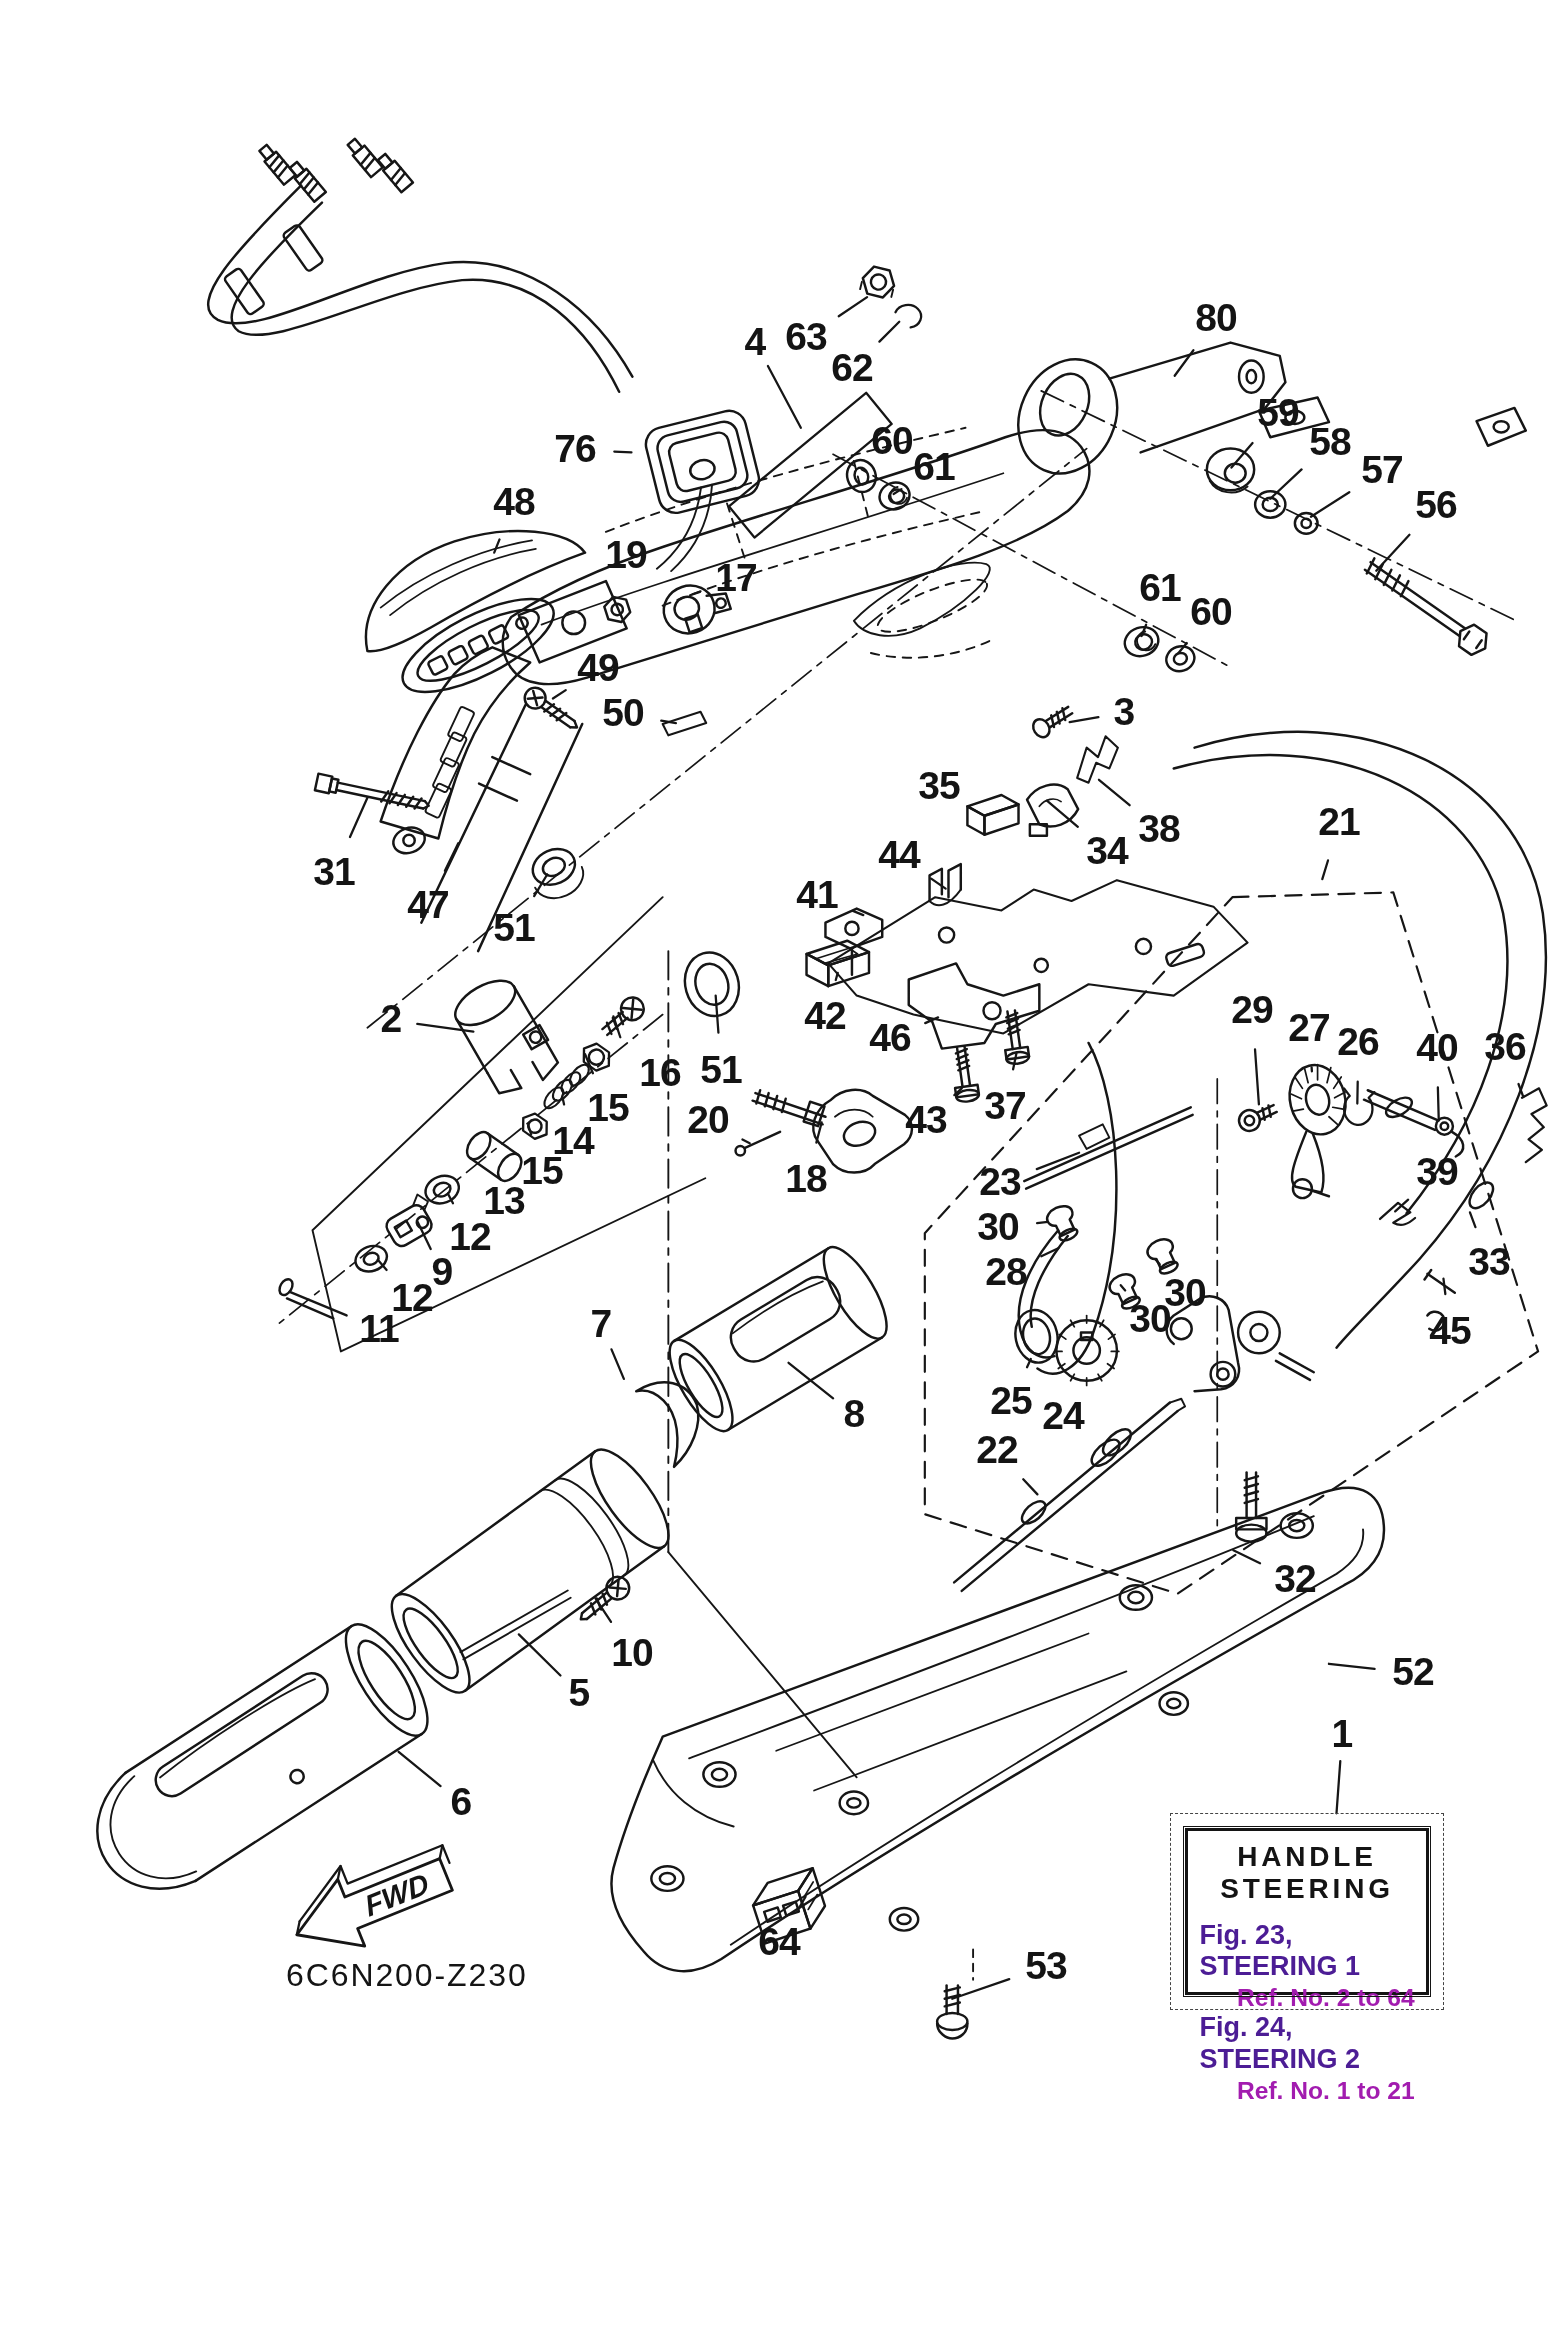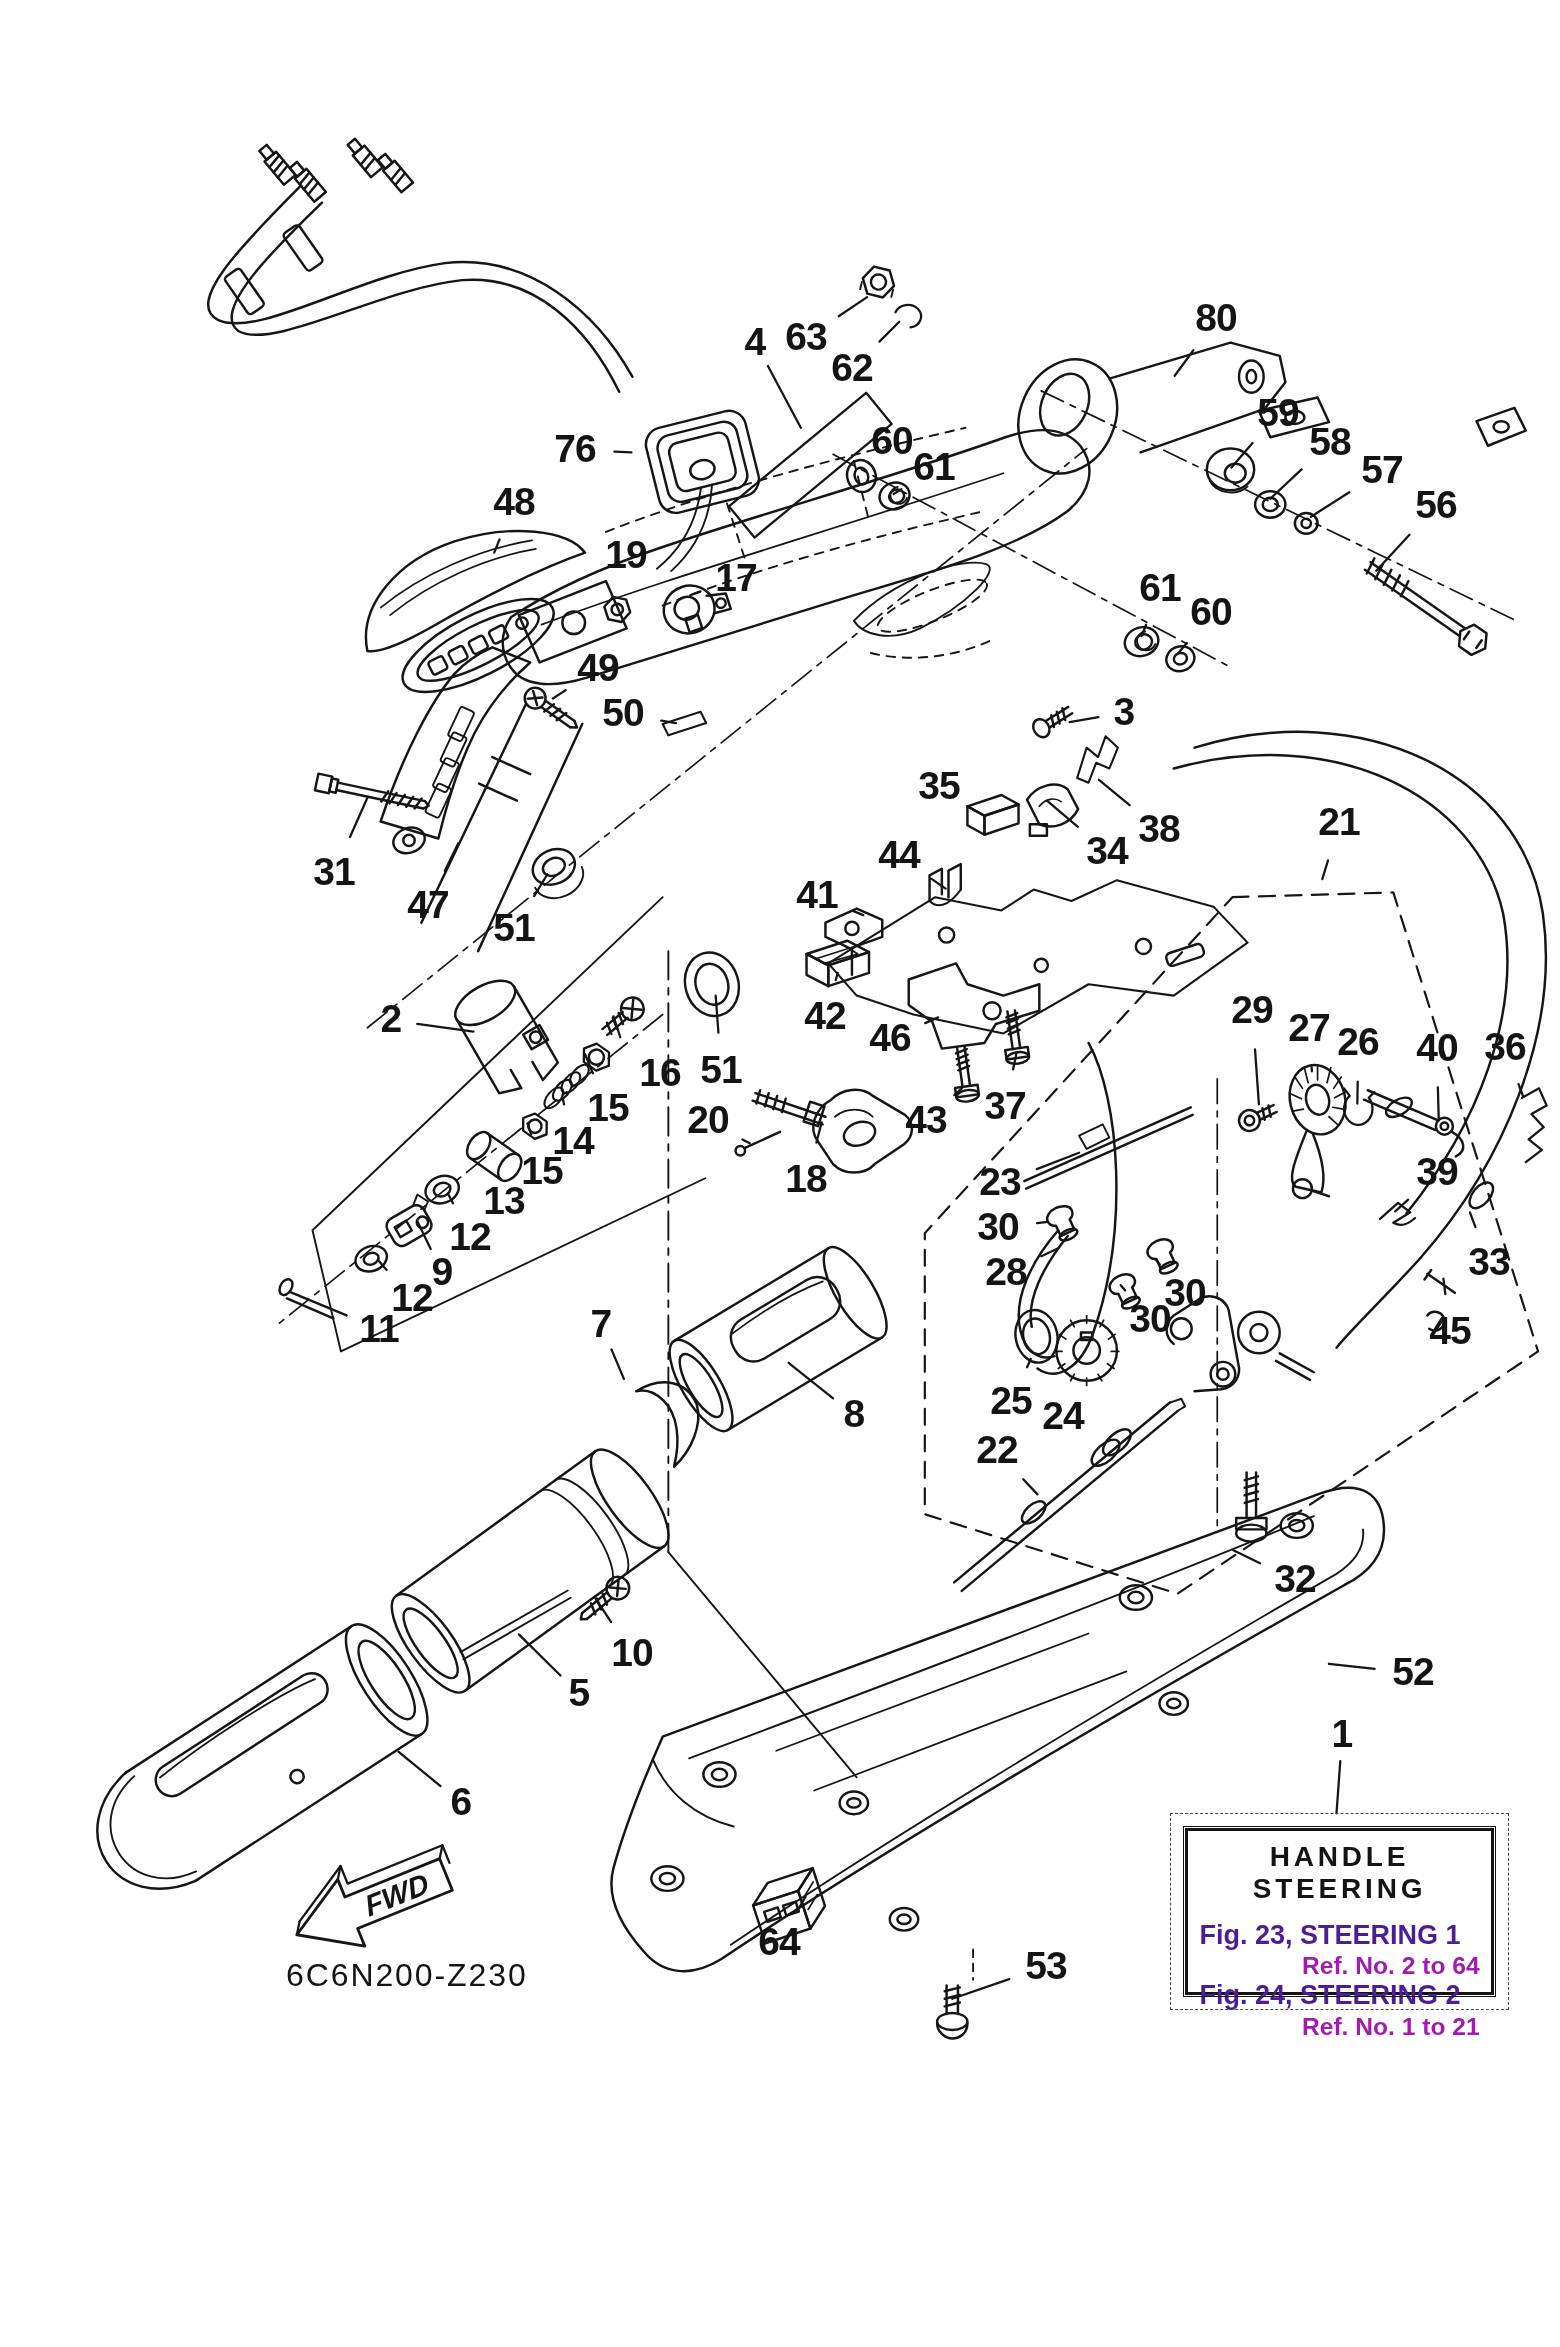--- a/index.html
+++ b/index.html
@@ -2,21 +2,21 @@
 <html style="font-size:15px"><head>
 <meta charset="utf-8">
 <style>
   html,body{margin:0;padding:0;background:#e8e8e8;}
   .page{position:relative;width:1561px;height:2348px;background:#ffffff;overflow:hidden;
         font-family:"Liberation Sans", sans-serif;}
   svg.drawing{position:absolute;left:0;top:0;width:1561px;height:2348px;}
   #callout-layer{position:absolute;left:0;top:0;width:1561px;height:2348px;pointer-events:none;}
   .callout{position:absolute;transform:translate(-50%,-54%);font-weight:700;font-size:39px;
            color:#141414;letter-spacing:-0.9px;line-height:1;white-space:nowrap;}
-  .title-box{position:absolute;left:1170px;top:1813px;width:339px;height:197px;
+  .title-box{position:absolute;left:1170px;top:1813px;width:274px;height:197px;
              border:1.9px dashed #444;box-sizing:border-box;padding:14px;}
   .title-box-inner{width:100%;height:100%;border:3.8px solid #141414;box-sizing:border-box;
                    outline:0.9px solid #141414;outline-offset:1.9px;
                    display:flex;flex-direction:column;padding:9.5px 11.4px 7.6px 11.4px;}
   .title-main{font-size:28px;font-weight:700;color:#141414;text-align:center;
               letter-spacing:3.8px;margin-bottom:15px;}
   .fig-line{font-size:27px;font-weight:700;color:#4c1d95;text-align:left;line-height:1.18;}
   .ref-line{font-size:24.6px;font-weight:700;color:#a21caf;text-align:right;line-height:1.18;}
   .drawing-code{position:absolute;left:286px;top:1957px;font-size:32px;color:#141414;
                 letter-spacing:1.9px;}

